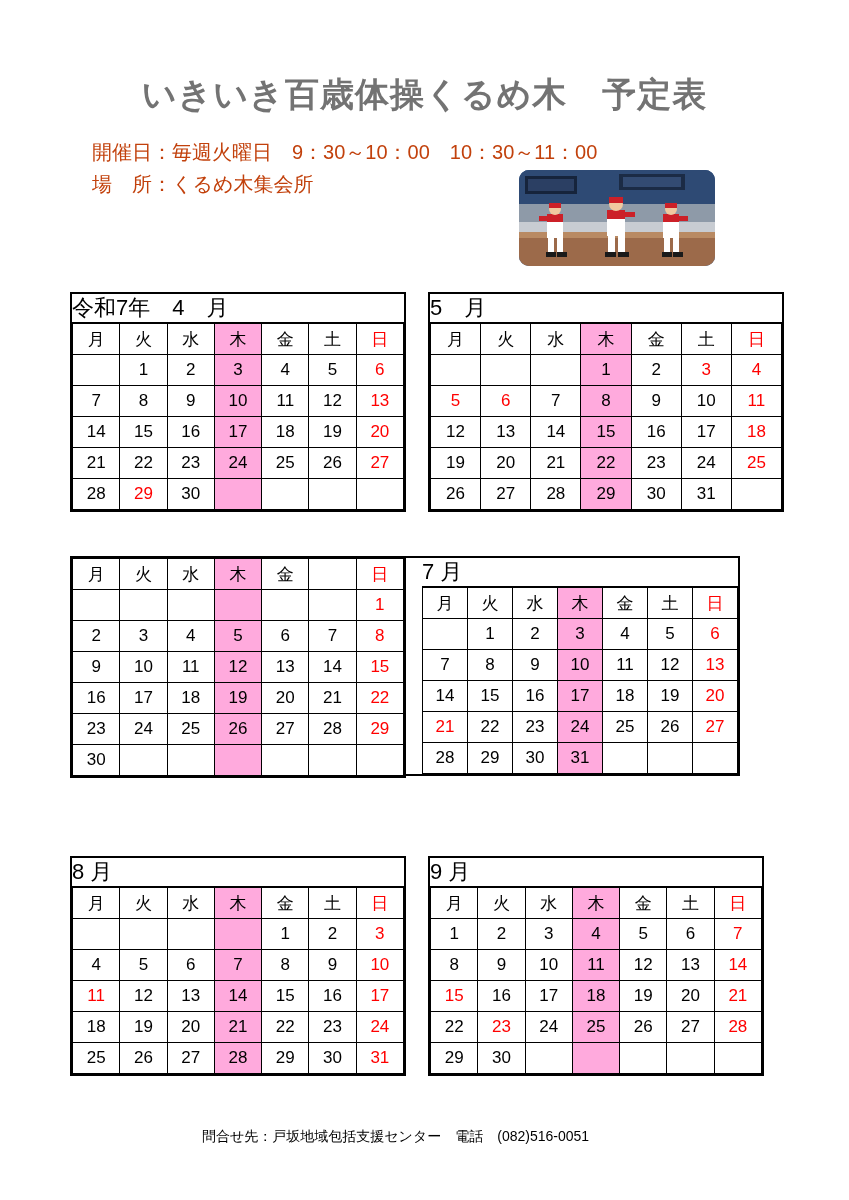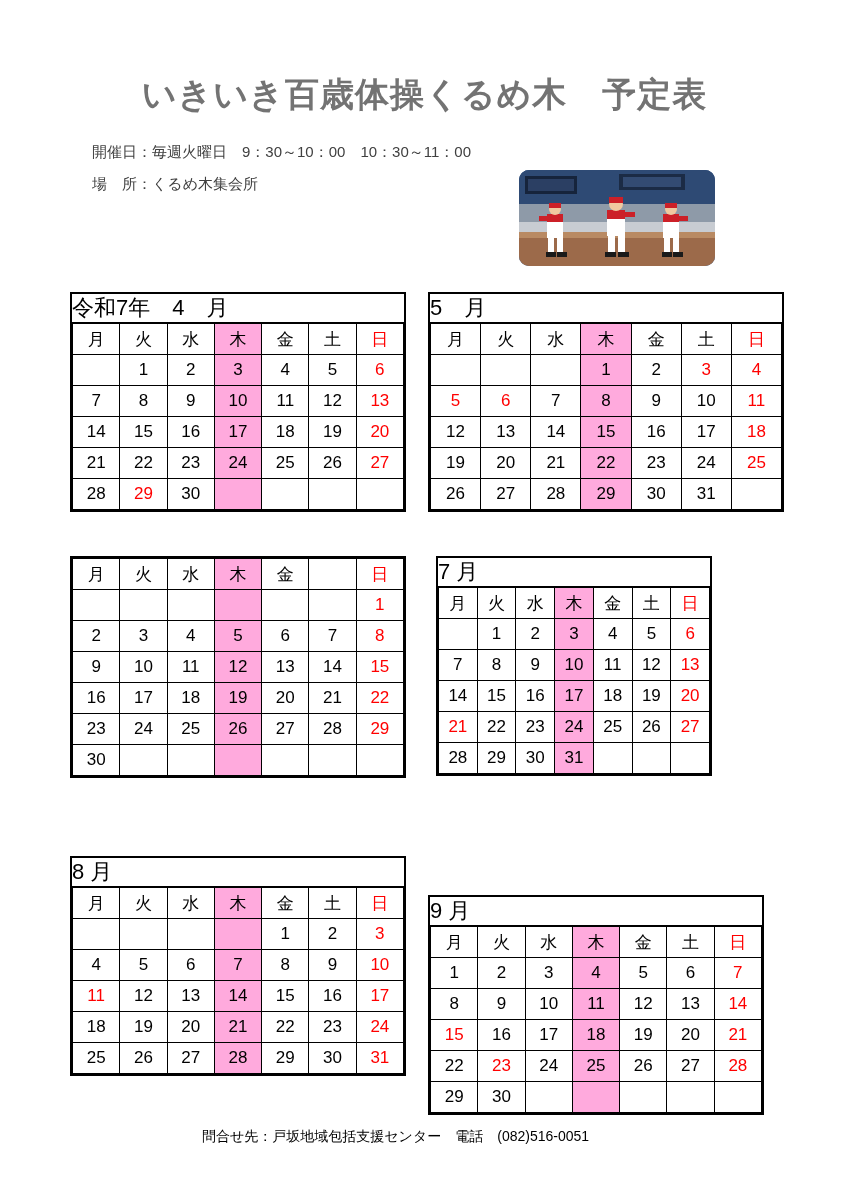--- a/index.html
+++ b/index.html
@@ -37,23 +37,23 @@
   }
 
   
   .info-block {
     position: absolute;
     top: 136px;
     left: 92px;
     width: 560px;
   }
   .info-line {
-    font-size: 15px;
+    font-size: 20px;
     line-height: 32px;
-    color: #404040;
+    color: #c2410c;
     white-space: pre;
   }
 
   
   .photo {
     position: absolute;
     top: 170px;
     left: 519px;
     width: 196px;
     height: 96px;
@@ -382,21 +382,21 @@
             <td class="empty"></td>
             <td class="empty"></td>
             <td class="thu empty"></td>
             <td class="empty"></td>
             <td class="empty"></td>
             <td class="empty"></td>
           </tr>
         </tbody>
       </table>
     </div>
-  <div class="cal" style="left:436px; top:556px;  width:276px;">
+  <div class="cal" style="left:404px; top:556px;  width:336px;padding-left:16px;">
       <div class="cal-title">7 月</div>
       <table class="cal-table">
         <thead>
           <tr>
             <th>月</th>
             <th>火</th>
             <th>水</th>
             <th class="thu">木</th>
             <th>金</th>
             <th>土</th>
@@ -508,21 +508,21 @@
             <td>26</td>
             <td>27</td>
             <td class="thu">28</td>
             <td>29</td>
             <td>30</td>
             <td class="sun">31</td>
           </tr>
         </tbody>
       </table>
     </div>
-  <div class="cal" style="left:428px; top:856px;  width:336px;margin-top:39px;">
+  <div class="cal" style="left:428px; top:856px;  width:336px;">
       <div class="cal-title">9 月</div>
       <table class="cal-table">
         <thead>
           <tr>
             <th>月</th>
             <th>火</th>
             <th>水</th>
             <th class="thu">木</th>
             <th>金</th>
             <th>土</th>

